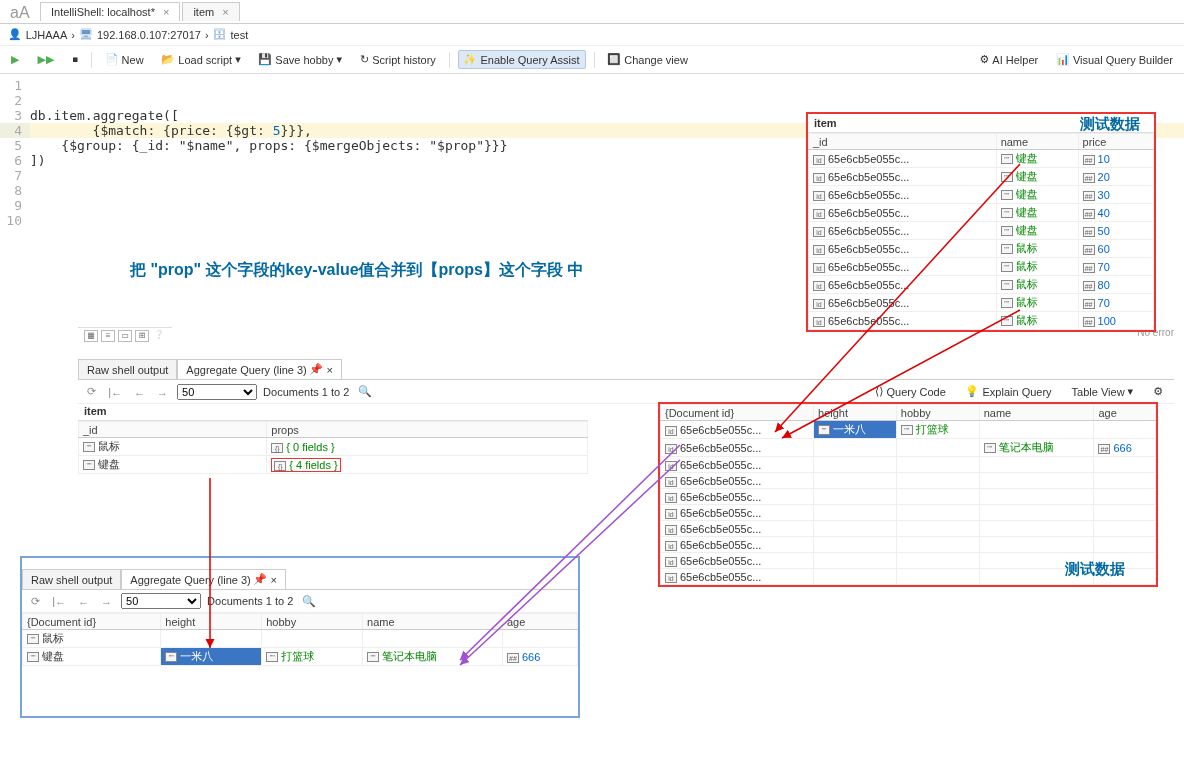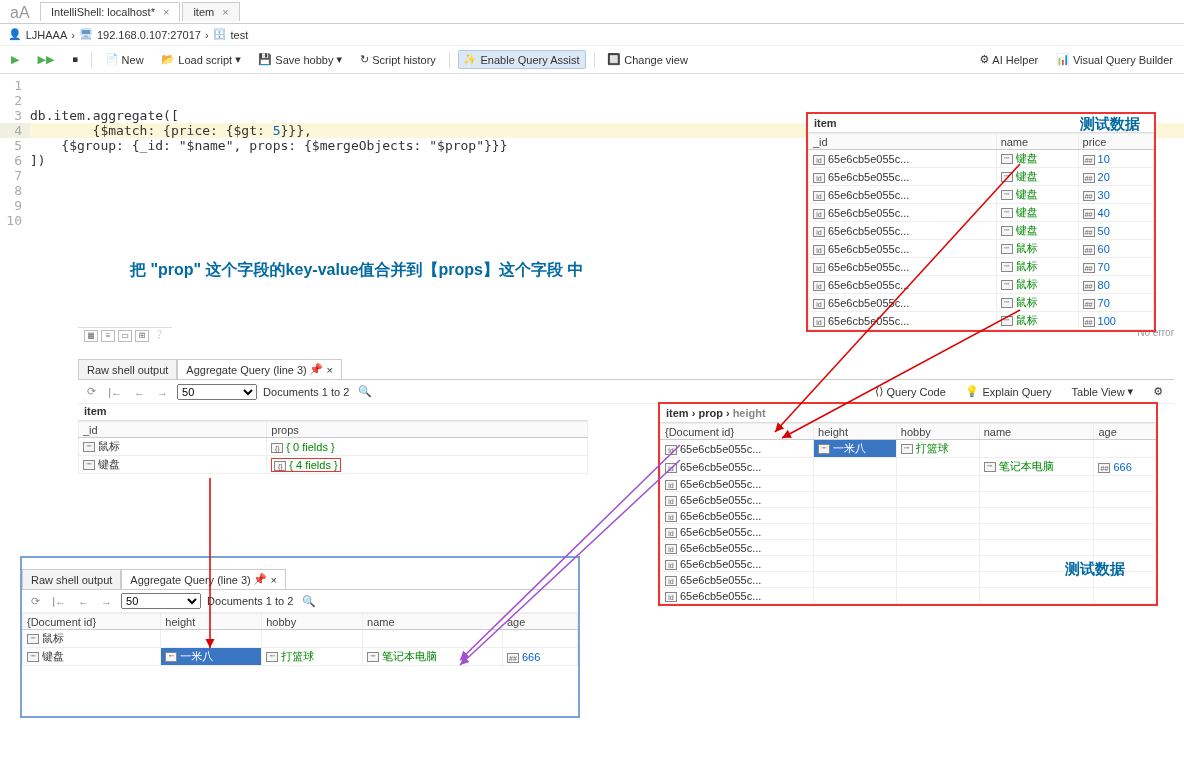--- a/index.html
+++ b/index.html
@@ -255,23 +255,20 @@
           <td><span class="cell-icon">id</span>65e6cb5e055c...</td>
           <td><span class="cell-icon">""</span><span class="val-green">鼠标</span></td>
           <td><span class="cell-icon">##</span><span class="val-blue">100</span></td>
         </tr>
       </tbody>
   </table>
 </div>
 <div class="annotation" style="left:1080px; top:115px; font-size:15px;">测试数据</div>
 
 <div class="float-panel" style="left:658px; top:402px; width:500px;">
-  <div class="panel-title">
-    <span>item</span> › <span>prop</span> › <span style="color:#888">height</span>
-  </div>
   <table class="grid">
     <tbody>
         <tr>
       <th>{Document id}</th>
           <th>height</th>
       <th>hobby</th>
           <th>name</th>
       <th>age</th>
     </tr>
     </tbody>

